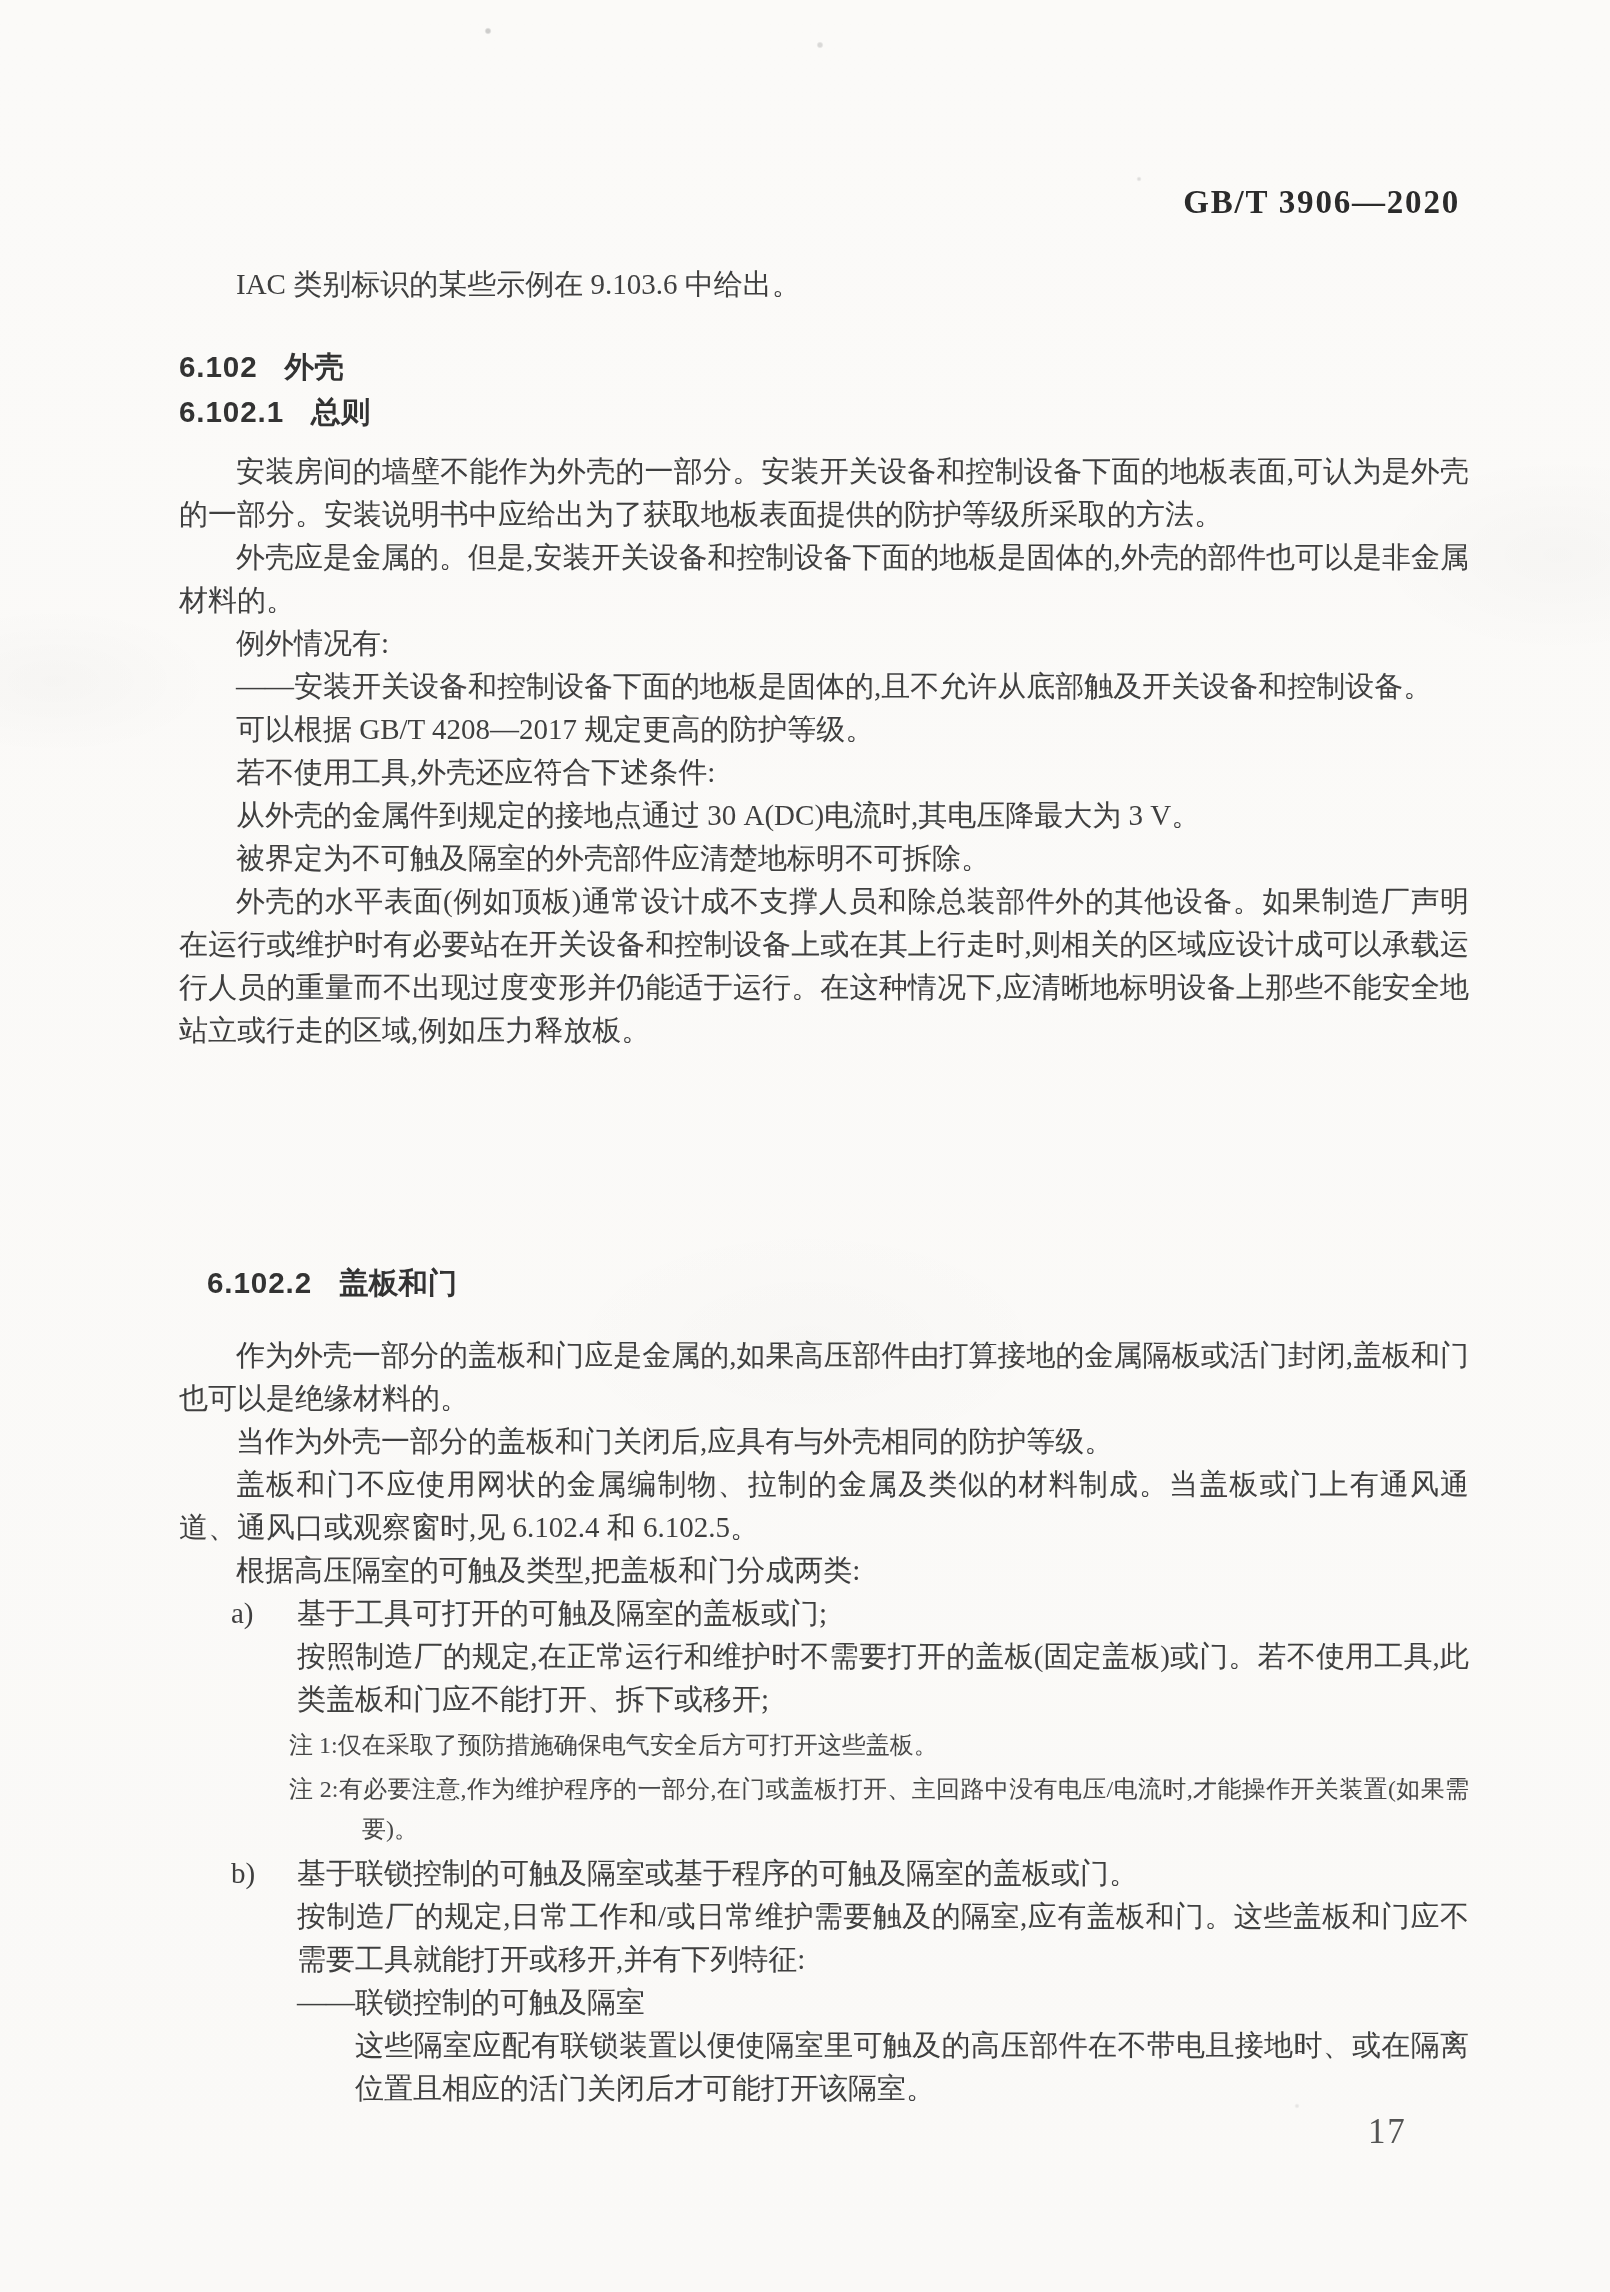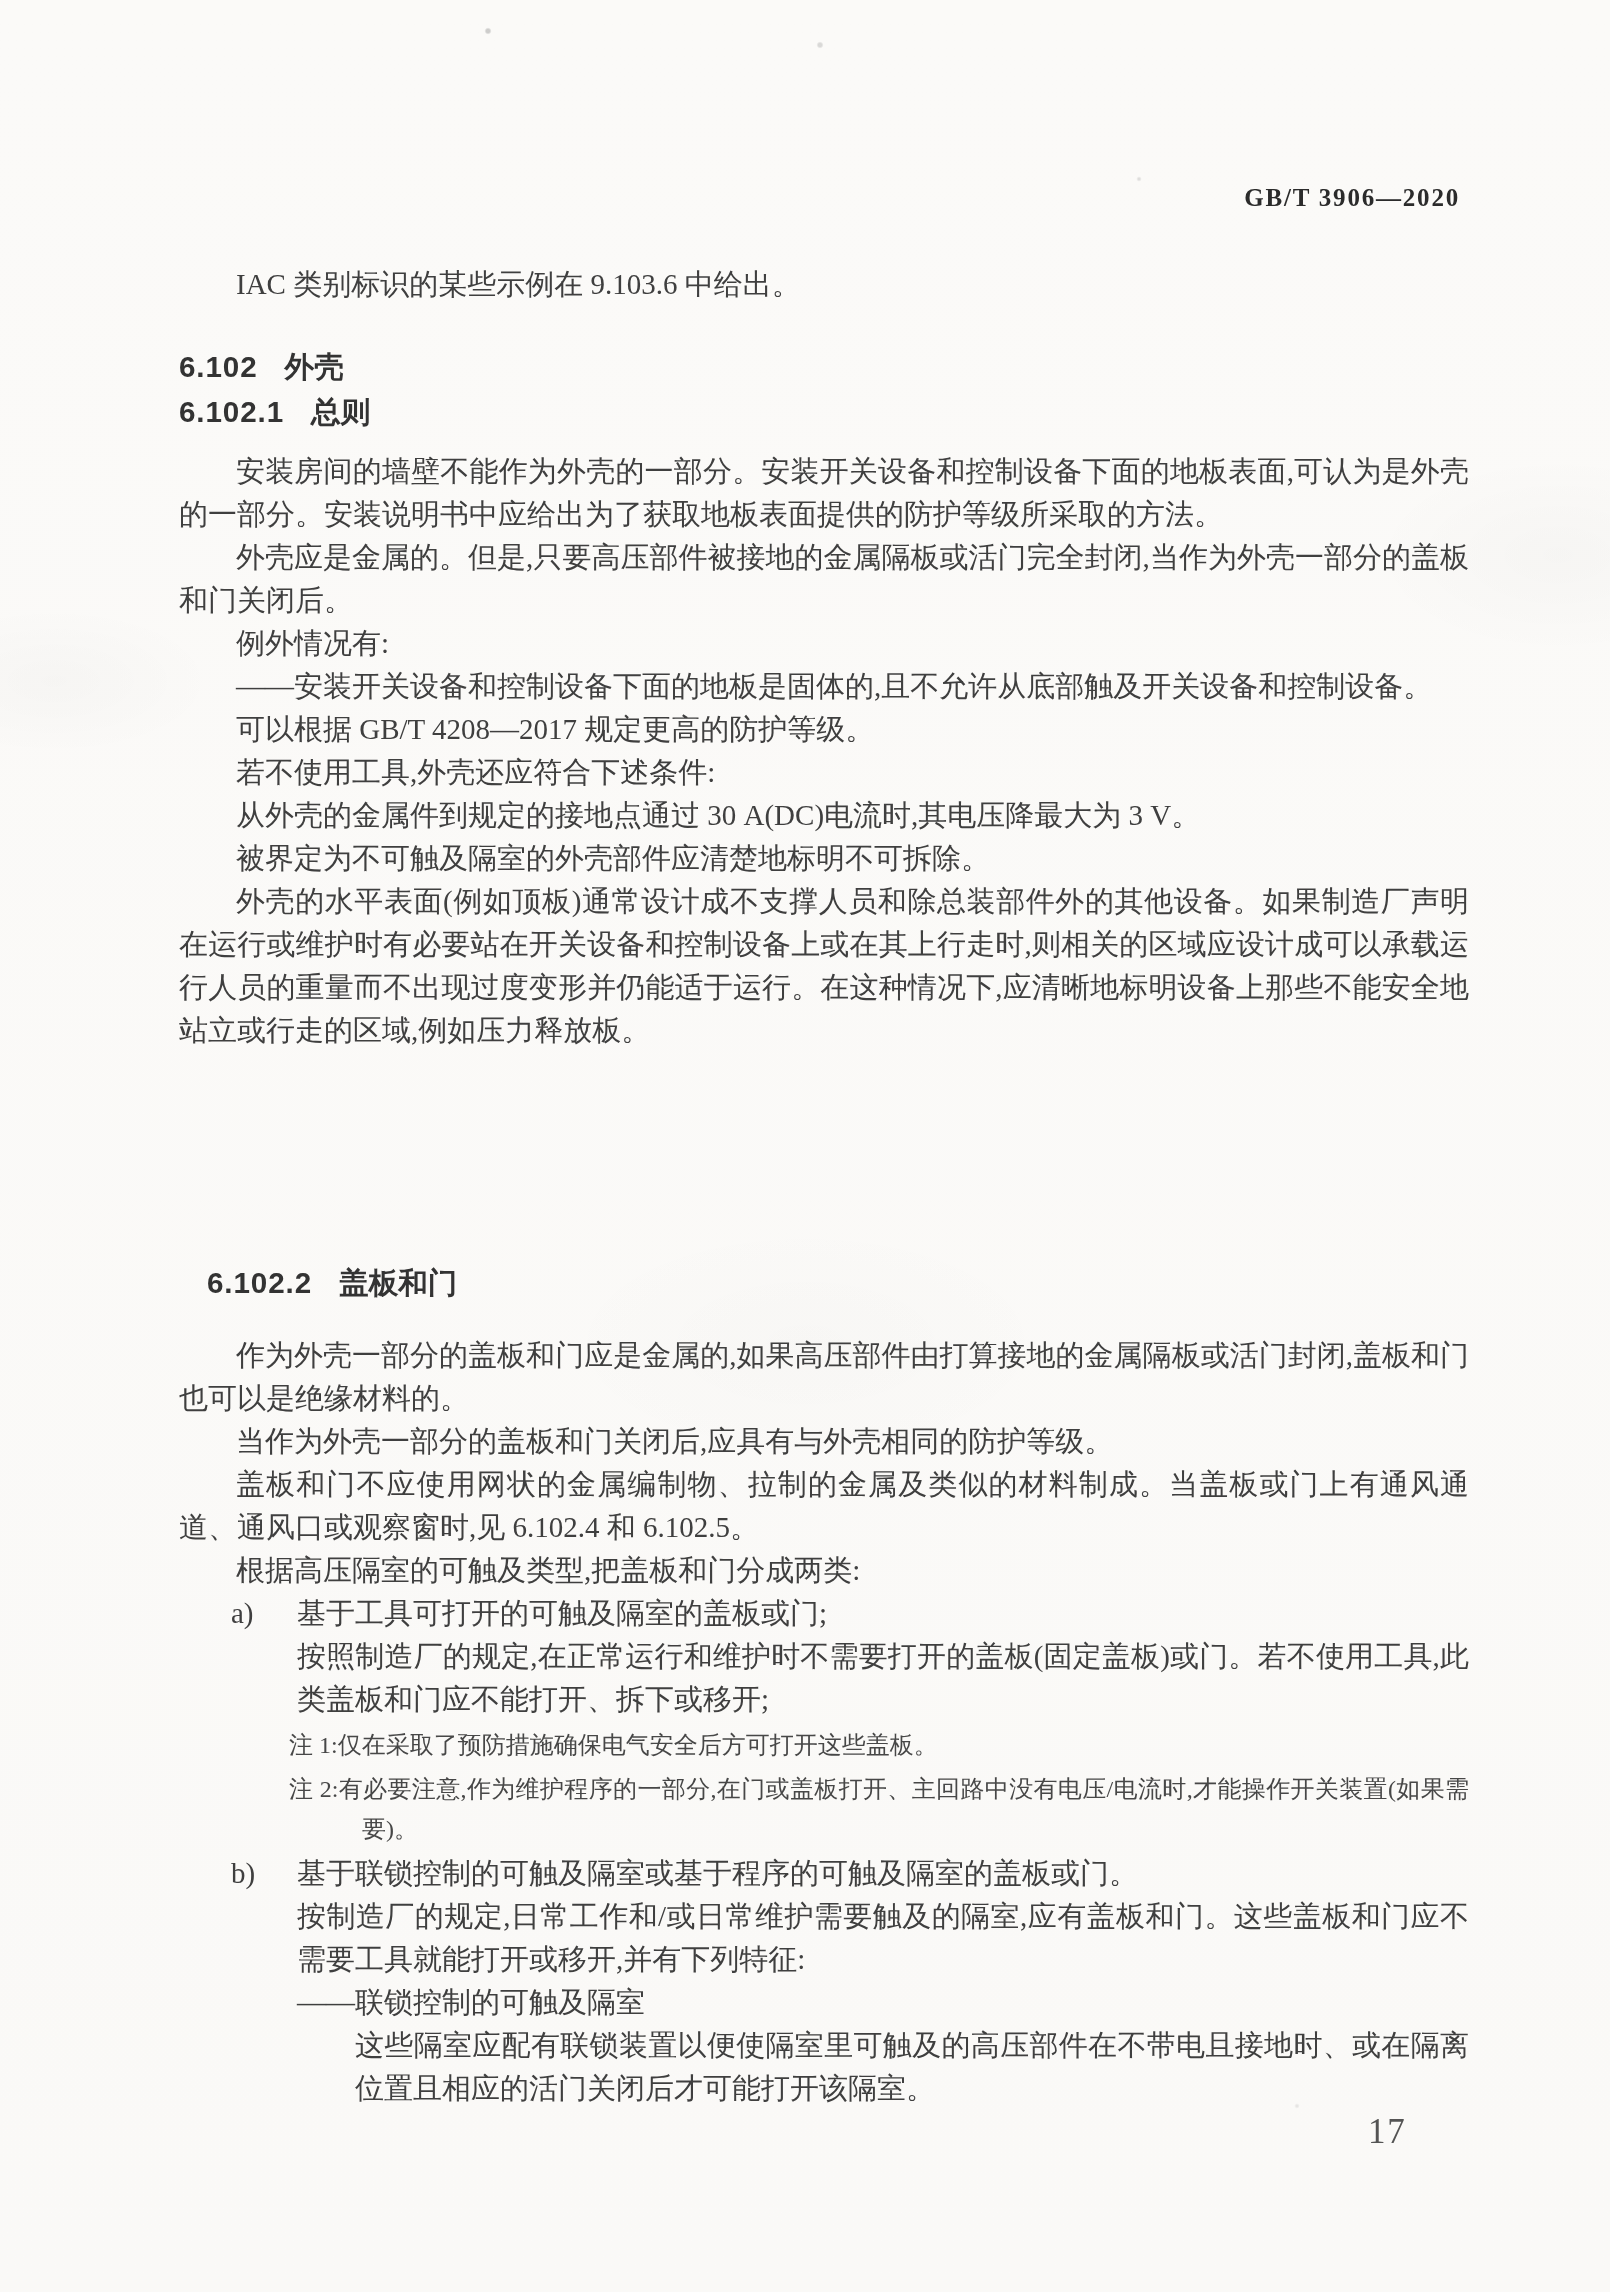--- a/index.html
+++ b/index.html
@@ -15,21 +15,21 @@
       radial-gradient(ellipse 233px 107px at 54px 681px, rgba(0,0,0,.018), transparent 70%),
       radial-gradient(ellipse 269px 143px at 1558px 555px, rgba(0,0,0,.02), transparent 70%),
       radial-gradient(ellipse 376px 179px at 806px 1343px, rgba(0,0,0,.012), transparent 70%),
       linear-gradient(#fbfaf8, #faf9f7);
     font-family:"Liberation Serif", serif;
     color:#3f3f3f;
     overflow:hidden;
   }
   .std-number {
     position:absolute; top:184px; right:150px;
-    font-size:25px; font-weight:bold; letter-spacing:1.8px; color:#2b2b2b;
+    font-size:33px; font-weight:bold; letter-spacing:1.8px; color:#2b2b2b;
     font-family:"Liberation Serif", serif;
   }
   .flow { position:absolute; left:179px; width:1290px; }
   .intro-block { top:263px; }
   .h2-block { top:345px; }
   .h31-block { top:390px; }
   .body1-block { top:450px; }
   .sec2-block { top:1261px; }
   .heading {
     font-family:"Liberation Sans", sans-serif;
@@ -71,21 +71,21 @@
   <div class="flow h2-block heading">
     <span class="h-num">6.102</span><span>外壳</span>
   </div>
 
   <div class="flow h31-block heading">
     <span class="h-num">6.102.1</span><span>总则</span>
   </div>
 
   <div class="flow body1-block">
       <div class="para p-indent">安装房间的墙壁不能作为外壳的一部分。安装开关设备和控制设备下面的地板表面,可认为是外壳的一部分。安装说明书中应给出为了获取地板表面提供的防护等级所采取的方法。</div>
-      <div class="para p-indent">外壳应是金属的。但是,只要高压部件被接地的金属隔板或活门完全封闭,当作为外壳一部分的盖板和门关闭后。</div>
+      <div class="para p-indent">外壳应是金属的。但是,安装开关设备和控制设备下面的地板是固体的,外壳的部件也可以是非金属材料的。</div>
       <div class="para p-indent">例外情况有:</div>
       <div class="para p-indent">——安装开关设备和控制设备下面的地板是固体的,且不允许从底部触及开关设备和控制设备。</div>
       <div class="para p-indent">可以根据 GB/T 4208—2017 规定更高的防护等级。</div>
       <div class="para p-indent">若不使用工具,外壳还应符合下述条件:</div>
       <div class="para p-indent">从外壳的金属件到规定的接地点通过 30 A(DC)电流时,其电压降最大为 3 V。</div>
       <div class="para p-indent">被界定为不可触及隔室的外壳部件应清楚地标明不可拆除。</div>
       <div class="para p-indent">外壳的水平表面(例如顶板)通常设计成不支撑人员和除总装部件外的其他设备。如果制造厂声明在运行或维护时有必要站在开关设备和控制设备上或在其上行走时,则相关的区域应设计成可以承载运行人员的重量而不出现过度变形并仍能适于运行。在这种情况下,应清晰地标明设备上那些不能安全地站立或行走的区域,例如压力释放板。</div>
     </div>
 
   <div class="flow sec2-block">

